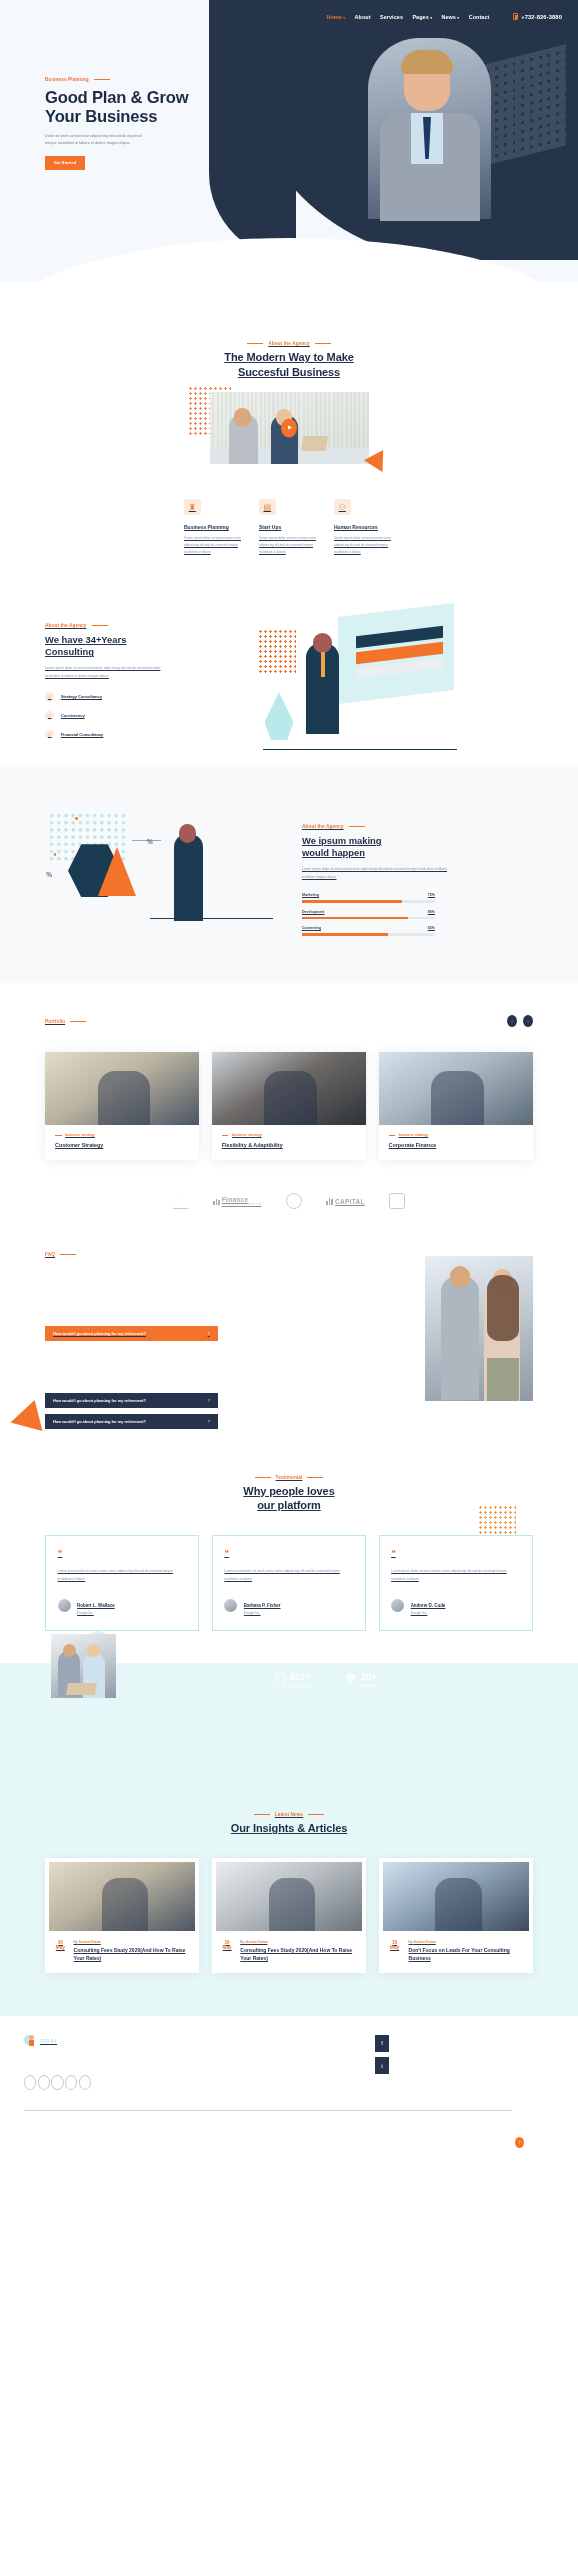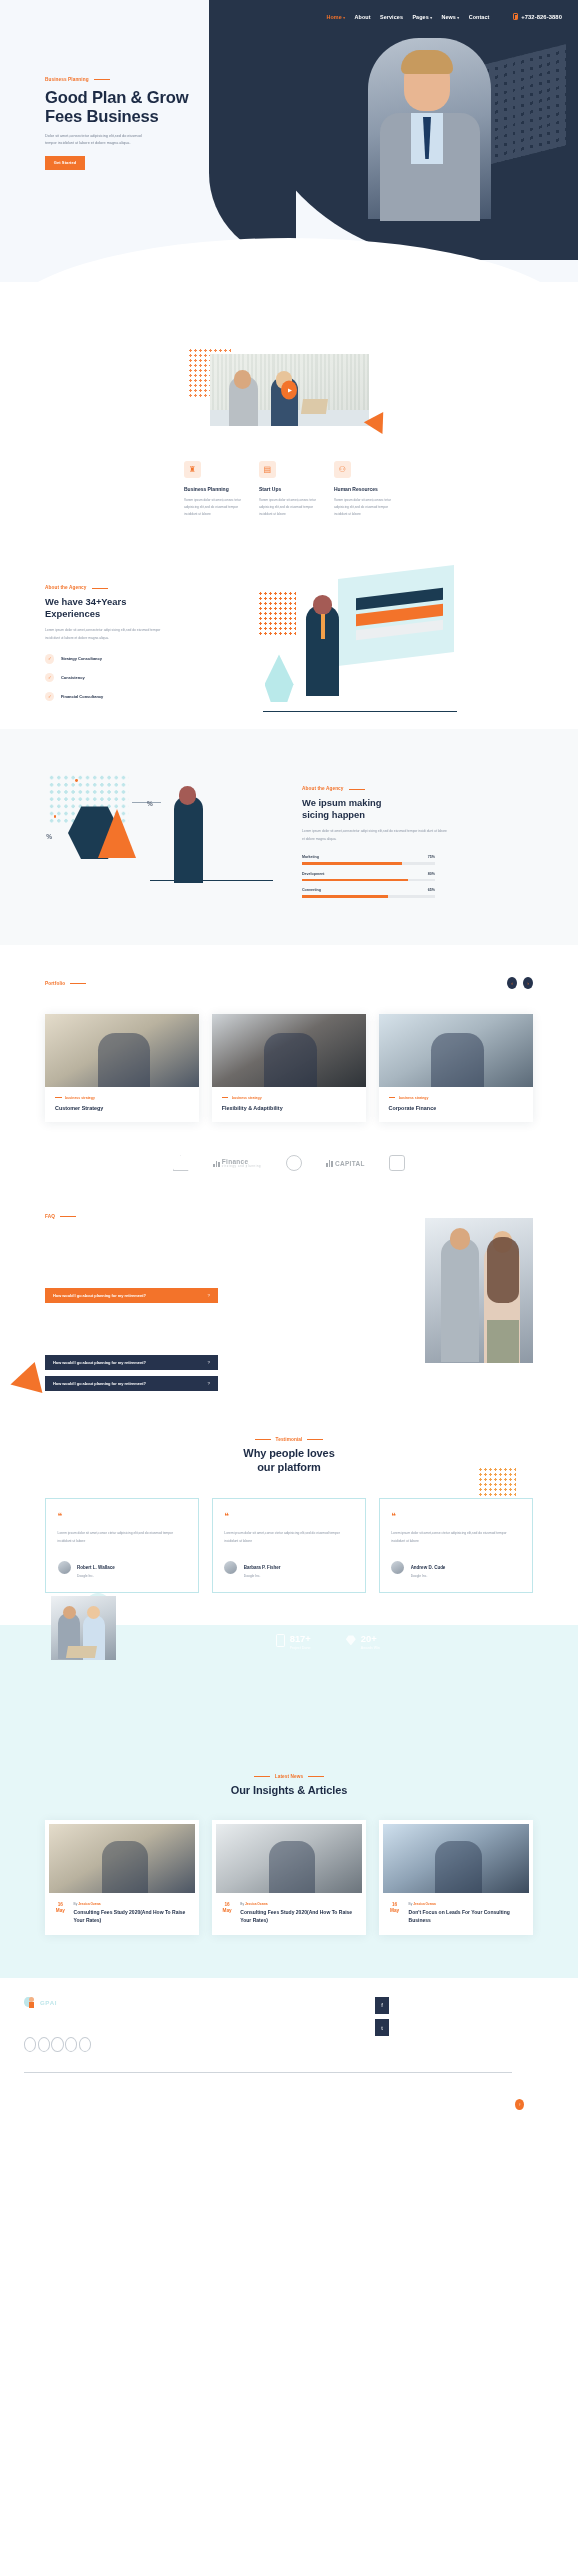--- a/index.html
+++ b/index.html
@@ -2,21 +2,21 @@
 <html style="font-size:11.6px"><head>
 <meta charset="utf-8">
 <style>
   * { margin:0; padding:0; box-sizing:border-box; }
   body {
     width:578px; height:2576px; position:relative; overflow:hidden;
     background:#ffffff;
     font-family:"Liberation Sans", sans-serif;
     color:#26334d;
   }
-  .page { width:536px; position:relative; }
+  .page { width:536px; position:relative;text-decoration:underline; }
 
   
   .hero { position:relative; width:578px; height:282px; background:#f5f8fc; overflow:hidden; }
   .hero-blob {
     position:absolute; top:-87px; left:238px; width:549px; height:347px;
     background:#263449; border-radius:0 0 0 217px;
   }
   .hero-blob:after{
     content:""; position:absolute; left:-29px; top:0; width:87px; height:347px;
     background:#263449; border-radius:0 0 0 188px;
@@ -294,30 +294,41 @@
         <div class="tie"></div>
     </div>
 
     <div class="hero-copy">
       <div class="eyebrow">
         <span class="eyebrow-text">Business Planning</span>
         <span class="eyebrow-line"></span>
       </div>
       <h1 class="hero-title">
         <span>Good Plan &amp; Grow</span><br>
-        <span>Fees Business</span>
+        <span>Your Business</span>
       </h1>
       <p class="hero-desc">Dolor sit amet,consectetur adipisicing elit,sed do eiusmod tempor incididunt ut labore et dolore magna aliqua.</p>
       <button class="btn-primary">Get Started</button>
     </div>
 
     <div class="hero-curve"></div>
   </section>
 
   <section class="sec about">
+    <div class="center">
+      <div class="eyebrow-c">
+        <span class="eyebrow-line"></span>
+        <span class="eyebrow-text">About the Agency</span>
+        <span class="eyebrow-line"></span>
+      </div>
+      <h2 class="sec-title">
+        <span>The Modern Way to Make</span><br>
+        <span>Succesful Business</span>
+      </h2>
+    </div>
 
     <div class="about-media">
       <div class="dots-or"></div>
       <div class="about-img">
         <div class="blinds"></div>
           <div class="desk"></div>
         <div class="p1"></div>
           <div class="p1h"></div>
           <div class="p2"></div>
           <div class="p2h"></div>
@@ -349,21 +360,21 @@
   </section>
 
   <section class="sec exp">
     <div class="exp-left">
       <div class="eyebrow">
         <span class="eyebrow-text">About the Agency</span>
         <span class="eyebrow-line"></span>
       </div>
       <h2 class="exp-title">
         <span>We have 34+Years</span><br>
-        <span>Experiences</span>
+        <span>Consulting</span>
       </h2>
       <p class="exp-desc">Lorem ipsum dolor sit amet,consectetur adipi sicing elit,sed do eiusmod tempor incidi dunt ut labore et dolore magna aliqua.</p>
       <div class="checks">
         <div class="check-row">
           <span class="check-ico">✓</span>
           <span class="check-lbl">Strategy Consultancy</span>
         </div>
         <div class="check-row">
           <span class="check-ico">✓</span>
           <span class="check-lbl">Consistency</span>
@@ -402,21 +413,21 @@
         <div class="chg-head"></div>
         <div class="chg-floor"></div>
     </div>
     <div class="chg-copy">
       <div class="eyebrow">
         <span class="eyebrow-text">About the Agency</span>
         <span class="eyebrow-line"></span>
       </div>
       <h2 class="chg-title">
         <span>We ipsum making</span><br>
-        <span>sicing happen</span>
+        <span>would happen</span>
       </h2>
       <p class="chg-desc">Lorem ipsum dolor sit amet,consectetur adipi sicing elit,sed do eiusmod tempor incidi dunt ut labore et dolore magna aliqua.</p>
       <div class="skills">
         <div class="skill">
           <div class="skill-head">
             <span>Marketing</span>
             <span class="skill-pct">75%</span>
           </div>
           <div class="skill-track">
               <div class="skill-fill" style="width: 75%;"></div>

